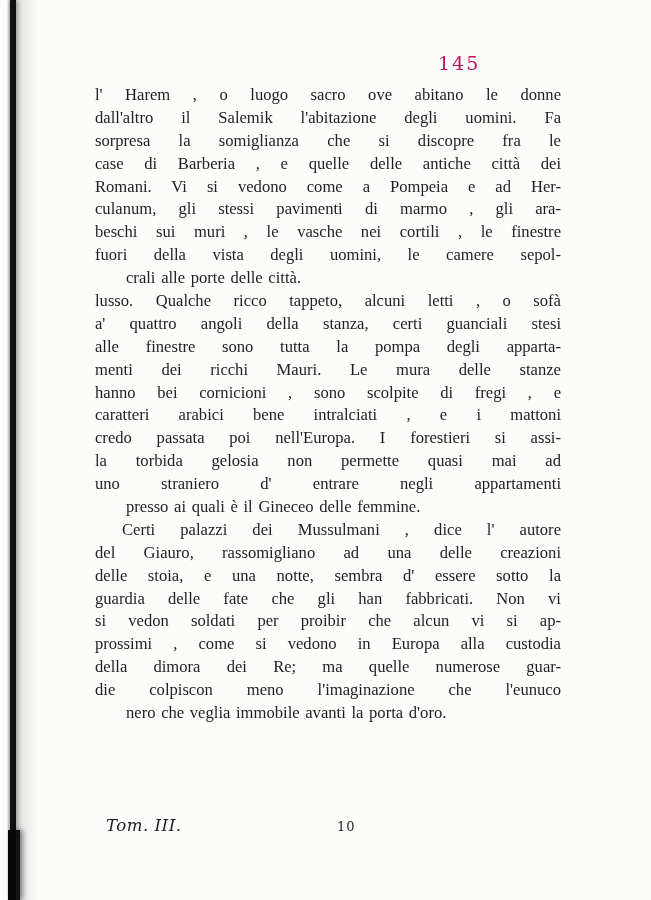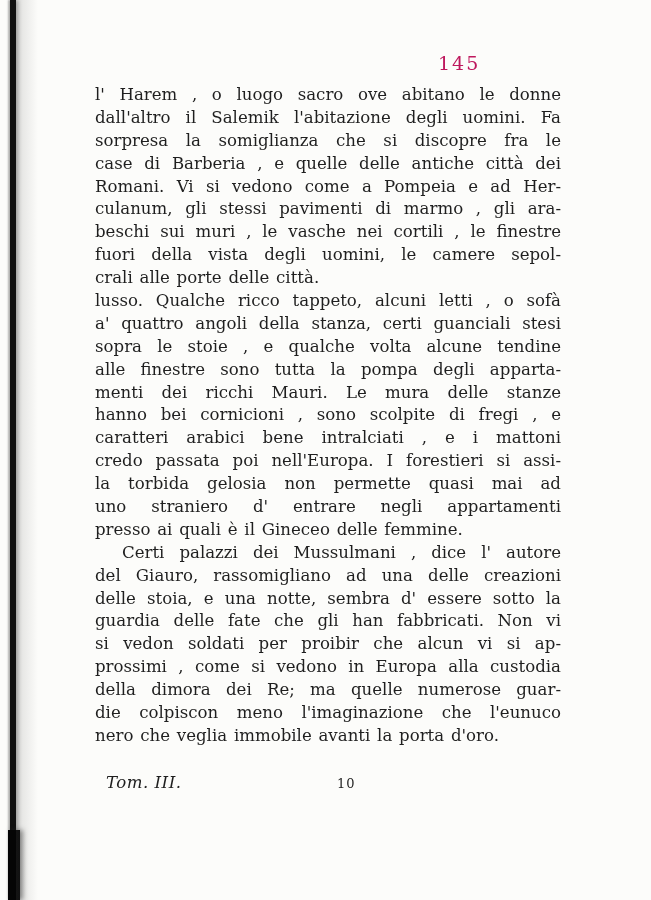--- a/index.html
+++ b/index.html
@@ -46,30 +46,32 @@
     left: 95px; top: 84px;
     width: 466px;
     font-size: 16.6px;
     line-height: 22.9px;
     word-spacing: 1.5px;
   }
   .line {
     height: 22.9px;
     text-align: justify;
     text-align-last: justify;
+    font-family: Liberation Serif, serif;
     -moz-text-align-last: justify;
   }
   .line.last {
     text-align-last: left;
+    margin-left: 31px;
     -moz-text-align-last: left;
   }
   .line.indent { text-indent: 27px; }
   .footer {
     position: absolute;
-    left: 95px; top: 773px;
+    left: 95px; top: 816px;
     width: 466px;
     height: 24px;
     font-size: 16.6px;
     text-align: right;
   }
   .footer .volume {
     position: absolute;
     left: 11px; top: 0;
     font-style: italic;
     letter-spacing: .5px;
@@ -102,21 +104,20 @@
       <div class="line">Romani. Vi si vedono come a Pompeia e ad Her-</div>
       <div class="line">culanum, gli stessi pavimenti di marmo , gli ara-</div>
       <div class="line">beschi sui muri , le vasche nei cortili , le finestre</div>
       <div class="line">fuori della vista degli uomini, le camere sepol-</div>
       <div class="line last">crali alle porte delle città.</div>
     </div>
 
     <div>
       <div class="line">lusso. Qualche ricco tappeto, alcuni letti , o sofà</div>
       <div class="line">a' quattro angoli della stanza, certi guanciali stesi</div>
-      <div class="line">sopra le stoie , e qualche volta alcune tendine</div>
       <div class="line">alle finestre sono tutta la pompa degli apparta-</div>
       <div class="line">menti dei ricchi Mauri. Le mura delle stanze</div>
       <div class="line">hanno bei cornicioni , sono scolpite di fregi , e</div>
       <div class="line">caratteri arabici bene intralciati , e i mattoni</div>
       <div class="line">credo passata poi nell'Europa. I forestieri si assi-</div>
       <div class="line">la torbida gelosia non permette quasi mai ad</div>
       <div class="line">uno straniero d' entrare negli appartamenti</div>
       <div class="line last">presso ai quali è il Gineceo delle femmine.</div>
     </div>
 

